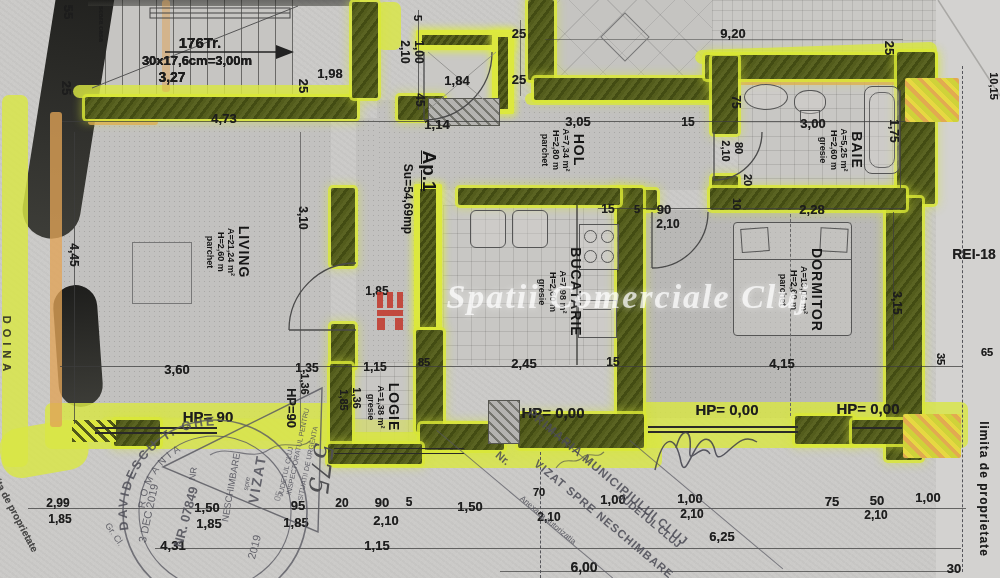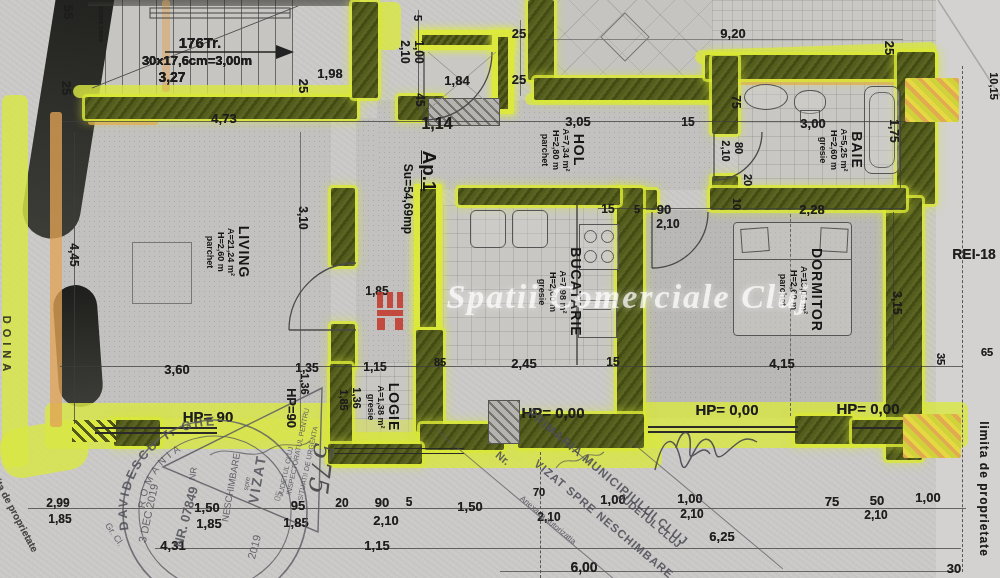--- a/index.html
+++ b/index.html
@@ -219,21 +219,21 @@
       <div class="lbl" style="left: 330px; top: 73px; font-size: 13px; transform: translate(-50%, -50%) rotate(0deg);">1,98</div>
       <div class="lbl" style="left: 303px; top: 86px; font-size: 13px; transform: translate(-50%, -50%) rotate(90deg);">25</div>
       <div class="lbl" style="left: 224px; top: 118px; font-size: 13px; transform: translate(-50%, -50%) rotate(0deg);">4,73</div>
       <div class="lbl" style="left: 418px; top: 18px; font-size: 11px; transform: translate(-50%, -50%) rotate(90deg);">5</div>
       <div class="lbl" style="left: 405px; top: 52px; font-size: 12px; transform: translate(-50%, -50%) rotate(90deg);">2,10</div>
       <div class="lbl" style="left: 419px; top: 52px; font-size: 12px; transform: translate(-50%, -50%) rotate(90deg);">1,00</div>
       <div class="lbl" style="left: 519px; top: 33px; font-size: 13px; transform: translate(-50%, -50%) rotate(0deg);">25</div>
       <div class="lbl" style="left: 457px; top: 80px; font-size: 13px; transform: translate(-50%, -50%) rotate(0deg);">1,84</div>
       <div class="lbl" style="left: 519px; top: 79px; font-size: 13px; transform: translate(-50%, -50%) rotate(0deg);">25</div>
       <div class="lbl" style="left: 420px; top: 100px; font-size: 12px; transform: translate(-50%, -50%) rotate(90deg);">45</div>
-      <div class="lbl" style="left: 437px; top: 124px; font-size: 16px; transform: translate(-50%, -50%) rotate(0deg);">1,14</div>
+      <div class="lbl" style="left: 437px; top: 124px; font-size: 13px; transform: translate(-50%, -50%) rotate(0deg);">1,14</div>
       <div class="lbl" style="left: 578px; top: 121px; font-size: 13px; transform: translate(-50%, -50%) rotate(0deg);">3,05</div>
       <div class="lbl" style="left: 688px; top: 122px; font-size: 12px; transform: translate(-50%, -50%) rotate(0deg);">15</div>
       <div class="lbl" style="left: 733px; top: 33px; font-size: 13px; transform: translate(-50%, -50%) rotate(0deg);">9,20</div>
       <div class="lbl" style="left: 889px; top: 48px; font-size: 13px; transform: translate(-50%, -50%) rotate(90deg);">25</div>
       <div class="lbl" style="left: 736px; top: 102px; font-size: 12px; transform: translate(-50%, -50%) rotate(90deg);">75</div>
       <div class="lbl" style="left: 813px; top: 123px; font-size: 13px; transform: translate(-50%, -50%) rotate(0deg);">3,00</div>
       <div class="lbl" style="left: 894px; top: 131px; font-size: 12px; transform: translate(-50%, -50%) rotate(90deg);">1,75</div>
       <div class="lbl" style="left: 739px; top: 148px; font-size: 11px; transform: translate(-50%, -50%) rotate(90deg);">80</div>
       <div class="lbl" style="left: 726px; top: 151px; font-size: 11px; transform: translate(-50%, -50%) rotate(90deg);">2,10</div>
       <div class="lbl" style="left: 748px; top: 180px; font-size: 11px; transform: translate(-50%, -50%) rotate(90deg);">20</div>
@@ -250,21 +250,21 @@
       <div class="lbl" style="left: 613px; top: 362px; font-size: 12px; transform: translate(-50%, -50%) rotate(0deg);">15</div>
       <div class="lbl" style="left: 303px; top: 218px; font-size: 12px; transform: translate(-50%, -50%) rotate(90deg);">3,10</div>
       <div class="lbl" style="left: 74px; top: 255px; font-size: 12px; transform: translate(-50%, -50%) rotate(90deg);">4,45</div>
       <div class="lbl" style="left: 177px; top: 369px; font-size: 13px; transform: translate(-50%, -50%) rotate(0deg);">3,60</div>
       <div class="lbl" style="left: 897px; top: 303px; font-size: 12px; transform: translate(-50%, -50%) rotate(90deg);">3,15</div>
       <div class="lbl" style="left: 782px; top: 363px; font-size: 13px; transform: translate(-50%, -50%) rotate(0deg);">4,15</div>
       <div class="lbl" style="left: 941px; top: 359px; font-size: 11px; transform: translate(-50%, -50%) rotate(90deg);">35</div>
       <div class="lbl" style="left: 987px; top: 352px; font-size: 11px; transform: translate(-50%, -50%) rotate(0deg);">65</div>
       <div class="lbl" style="left: 307px; top: 368px; font-size: 12px; transform: translate(-50%, -50%) rotate(0deg);">1,35</div>
       <div class="lbl" style="left: 375px; top: 367px; font-size: 12px; transform: translate(-50%, -50%) rotate(0deg);">1,15</div>
-      <div class="lbl" style="left: 440px; top: 362px; font-size: 11px; transform: translate(-50%, -50%) rotate(0deg);">85</div>
+      <div class="lbl" style="left: 424px; top: 362px; font-size: 11px; transform: translate(-50%, -50%) rotate(0deg);">85</div>
       <div class="lbl" style="left: 305px; top: 384px; font-size: 11px; transform: translate(-50%, -50%) rotate(90deg);">1,36</div>
       <div class="lbl" style="left: 291px; top: 408px; font-size: 13px; transform: translate(-50%, -50%) rotate(90deg);">HP=90</div>
       <div class="lbl" style="left: 344px; top: 400px; font-size: 11px; transform: translate(-50%, -50%) rotate(90deg);">1,85</div>
       <div class="lbl" style="left: 357px; top: 398px; font-size: 11px; transform: translate(-50%, -50%) rotate(90deg);">1,36</div>
       <div class="lbl" style="left: 208px; top: 416px; font-size: 15px; transform: translate(-50%, -50%) rotate(0deg);">HP= 90</div>
       <div class="lbl" style="left: 553px; top: 412px; font-size: 15px; transform: translate(-50%, -50%) rotate(0deg);">HP= 0,00</div>
       <div class="lbl" style="left: 727px; top: 409px; font-size: 15px; transform: translate(-50%, -50%) rotate(0deg);">HP= 0,00</div>
       <div class="lbl" style="left: 868px; top: 408px; font-size: 15px; transform: translate(-50%, -50%) rotate(0deg);">HP= 0,00</div>
       <div class="lbl" style="left: 58px; top: 503px; font-size: 12px; transform: translate(-50%, -50%) rotate(0deg);">2,99</div>
       <div class="lbl" style="left: 60px; top: 519px; font-size: 12px; transform: translate(-50%, -50%) rotate(0deg);">1,85</div>

